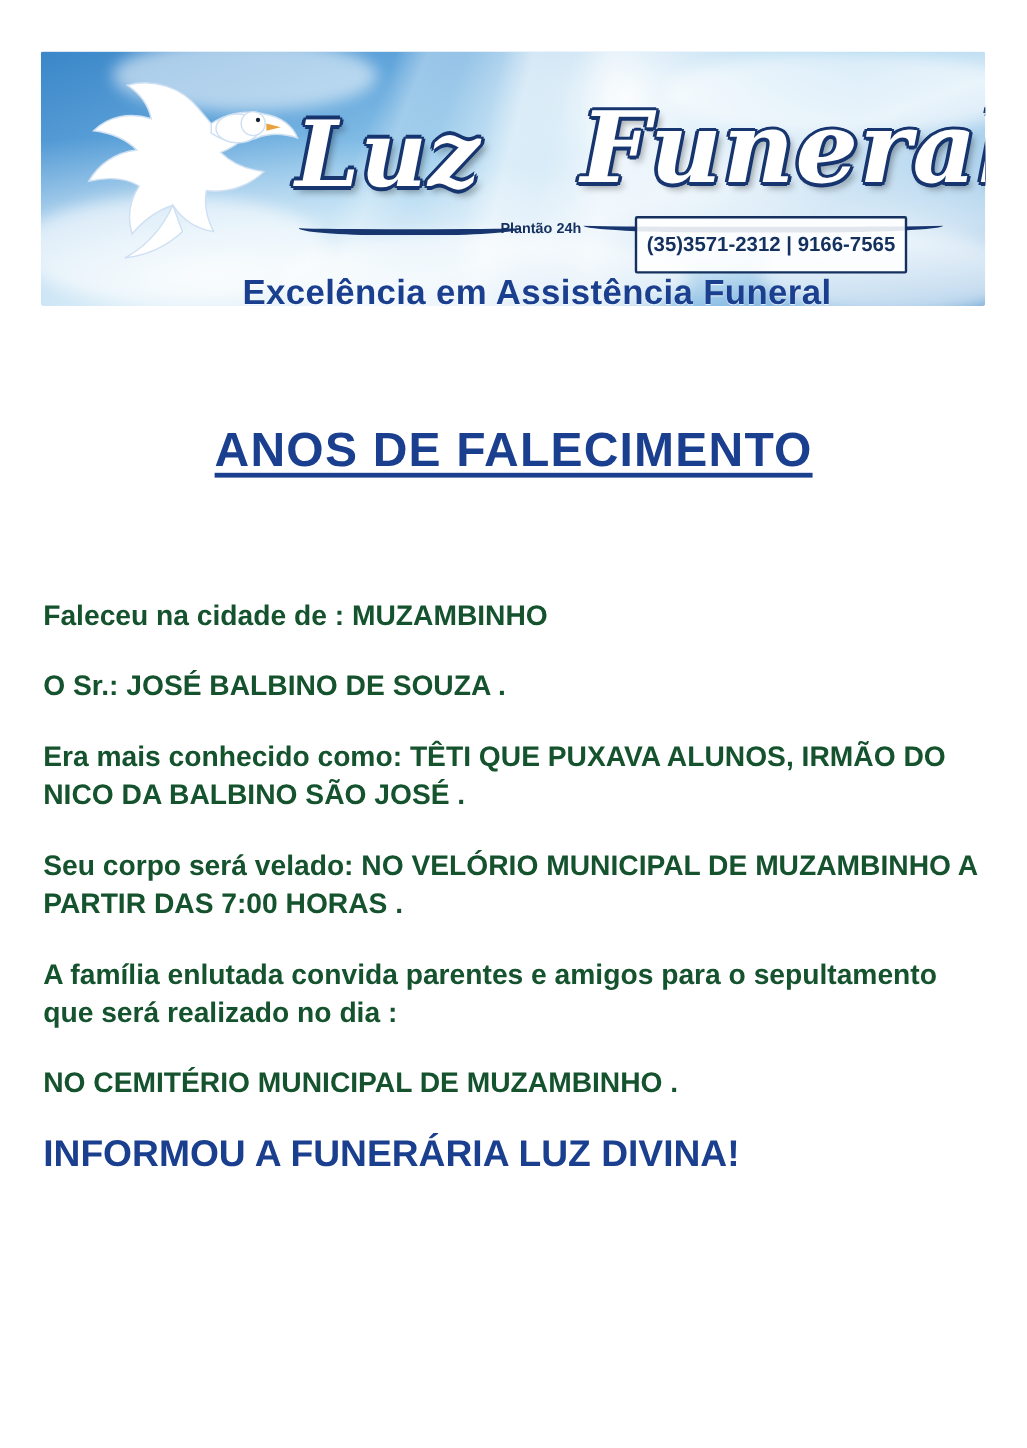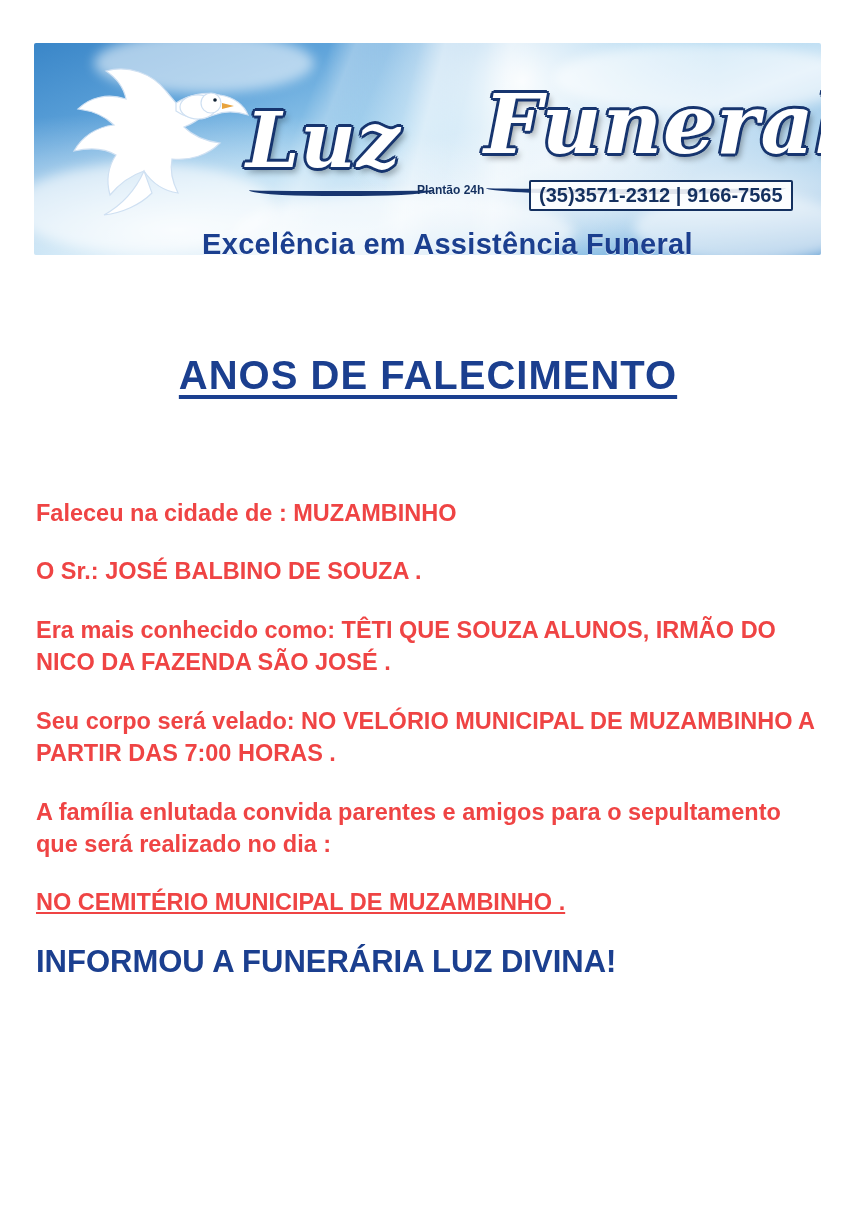--- a/index.html
+++ b/index.html
@@ -56,21 +56,21 @@
     position: absolute;
     left: 14px;
     top: 12px;
     width: 220px;
     height: 175px;
   }
 
   .brand-luz {
     position: absolute;
     left: 212px;
-    top: 60px;
+    top: 48px;
     font-family: "DejaVu Serif", serif;
     font-style: italic;
     font-weight: bold;
     font-size: 76px;
     line-height: 1;
     color: #ffffff;
     letter-spacing: 1px;
     text-shadow:
       -2px -2px 0 #17356f, 2px -2px 0 #17356f, -2px 2px 0 #17356f, 2px 2px 0 #17356f,
       0 -3px 0 #17356f, 0 3px 0 #17356f, -3px 0 0 #17356f, 3px 0 0 #17356f,
@@ -113,24 +113,24 @@
     font-size: 12px;
     font-weight: bold;
     color: #14305f;
     font-family: "Liberation Sans", sans-serif;
     margin-left: 45px;
   }
   .phone-box {
     position: absolute;
     left: 495px;
     top: 137px;
-    padding: 2px 8px;
+    padding: 12px 8px;
     border: 2px solid #14305f;
     background: rgba(255,255,255,0.88);
-    font-size: 20px;
+    font-size: 17px;
     font-weight: bold;
     color: #14305f;
     border-radius: 2px;
     white-space: nowrap;
   }
   .tagline {
     position: absolute;
     left: 0; right: 0;
     top: 185px;
     text-align: center;
@@ -159,25 +159,25 @@
 
   .content {
     position: absolute;
     left: 36px;
     top: 497px;
     width: 790px;
   }
   .para {
     font-size: 23.5px;
     font-weight: bold;
-    color: #ef4444;
+    color: #14532d;
     line-height: 1.38;
     margin: 0 0 26px 0;
   }
-  .para.tight { margin-bottom: 20px; text-decoration: underline; }
+  .para.tight { margin-bottom: 20px; }
   .closing {
     font-size: 31px;
     font-weight: bold;
     color: #1b3f8f;
     margin: 24px 0 0 0;
     line-height: 1.2;
   }
 </style>
 </head>
 <body>
@@ -213,18 +213,18 @@
   <div class="phone-box">(35)3571-2312 | 9166-7565</div>
 
   <div class="tagline">Excelência em Assistência Funeral</div>
 </div>
 
 <div class="doc-title">ANOS  DE  FALECIMENTO</div>
 
 <div class="content">
   <p class="para">Faleceu na cidade de : MUZAMBINHO</p>
   <p class="para">O Sr.: JOSÉ BALBINO DE SOUZA .</p>
-  <p class="para">Era mais conhecido como: TÊTI QUE SOUZA ALUNOS, IRMÃO DO NICO DA FAZENDA SÃO JOSÉ .</p>
+  <p class="para">Era mais conhecido como: TÊTI QUE PUXAVA ALUNOS, IRMÃO DO NICO DA BALBINO SÃO JOSÉ .</p>
   <p class="para">Seu corpo será  velado: NO VELÓRIO MUNICIPAL DE MUZAMBINHO A PARTIR DAS 7:00 HORAS .</p>
   <p class="para">A família enlutada convida parentes e amigos para o sepultamento que será realizado no dia :</p>
   <p class="para tight">NO CEMITÉRIO MUNICIPAL DE MUZAMBINHO .</p>
   <p class="closing">INFORMOU A FUNERÁRIA LUZ DIVINA!</p>
 </div>
 
 </body></html>

